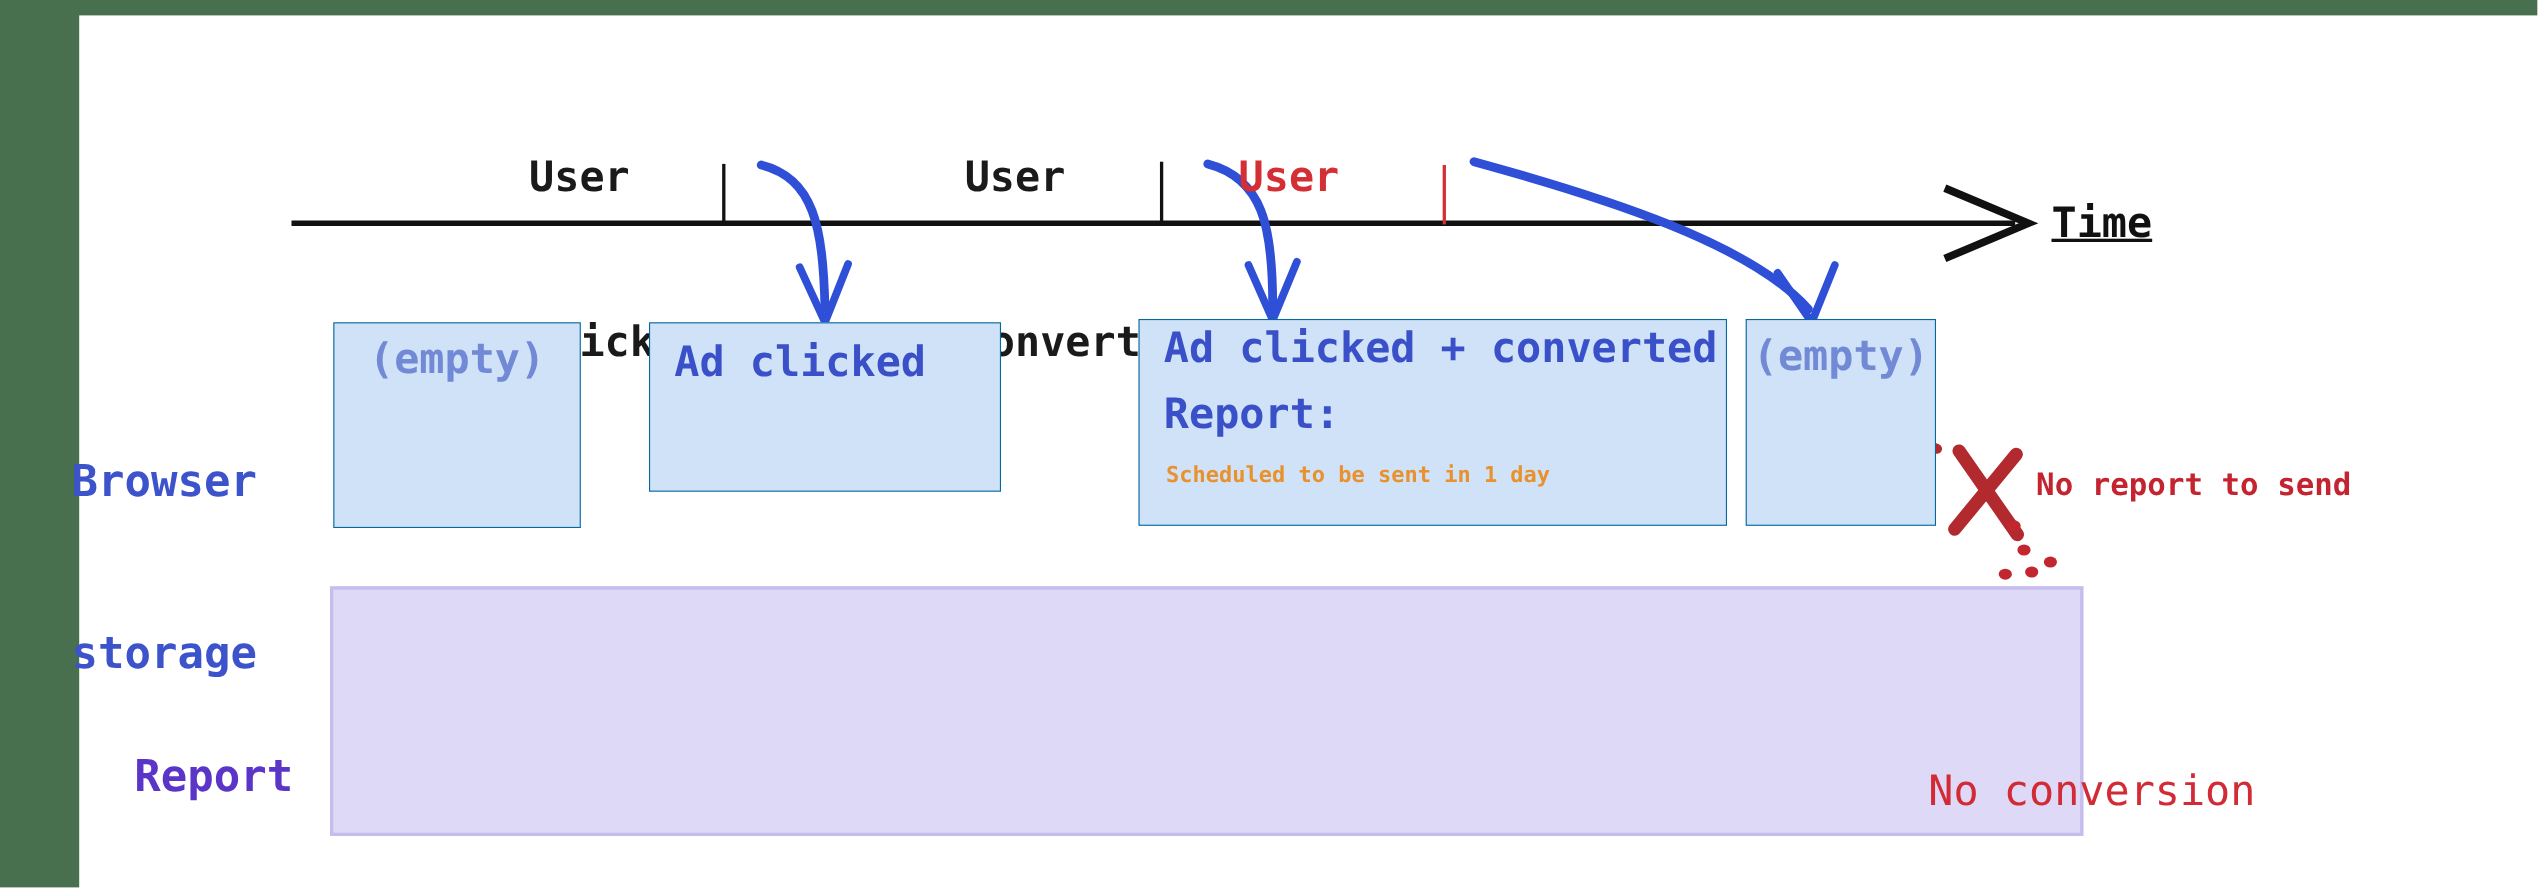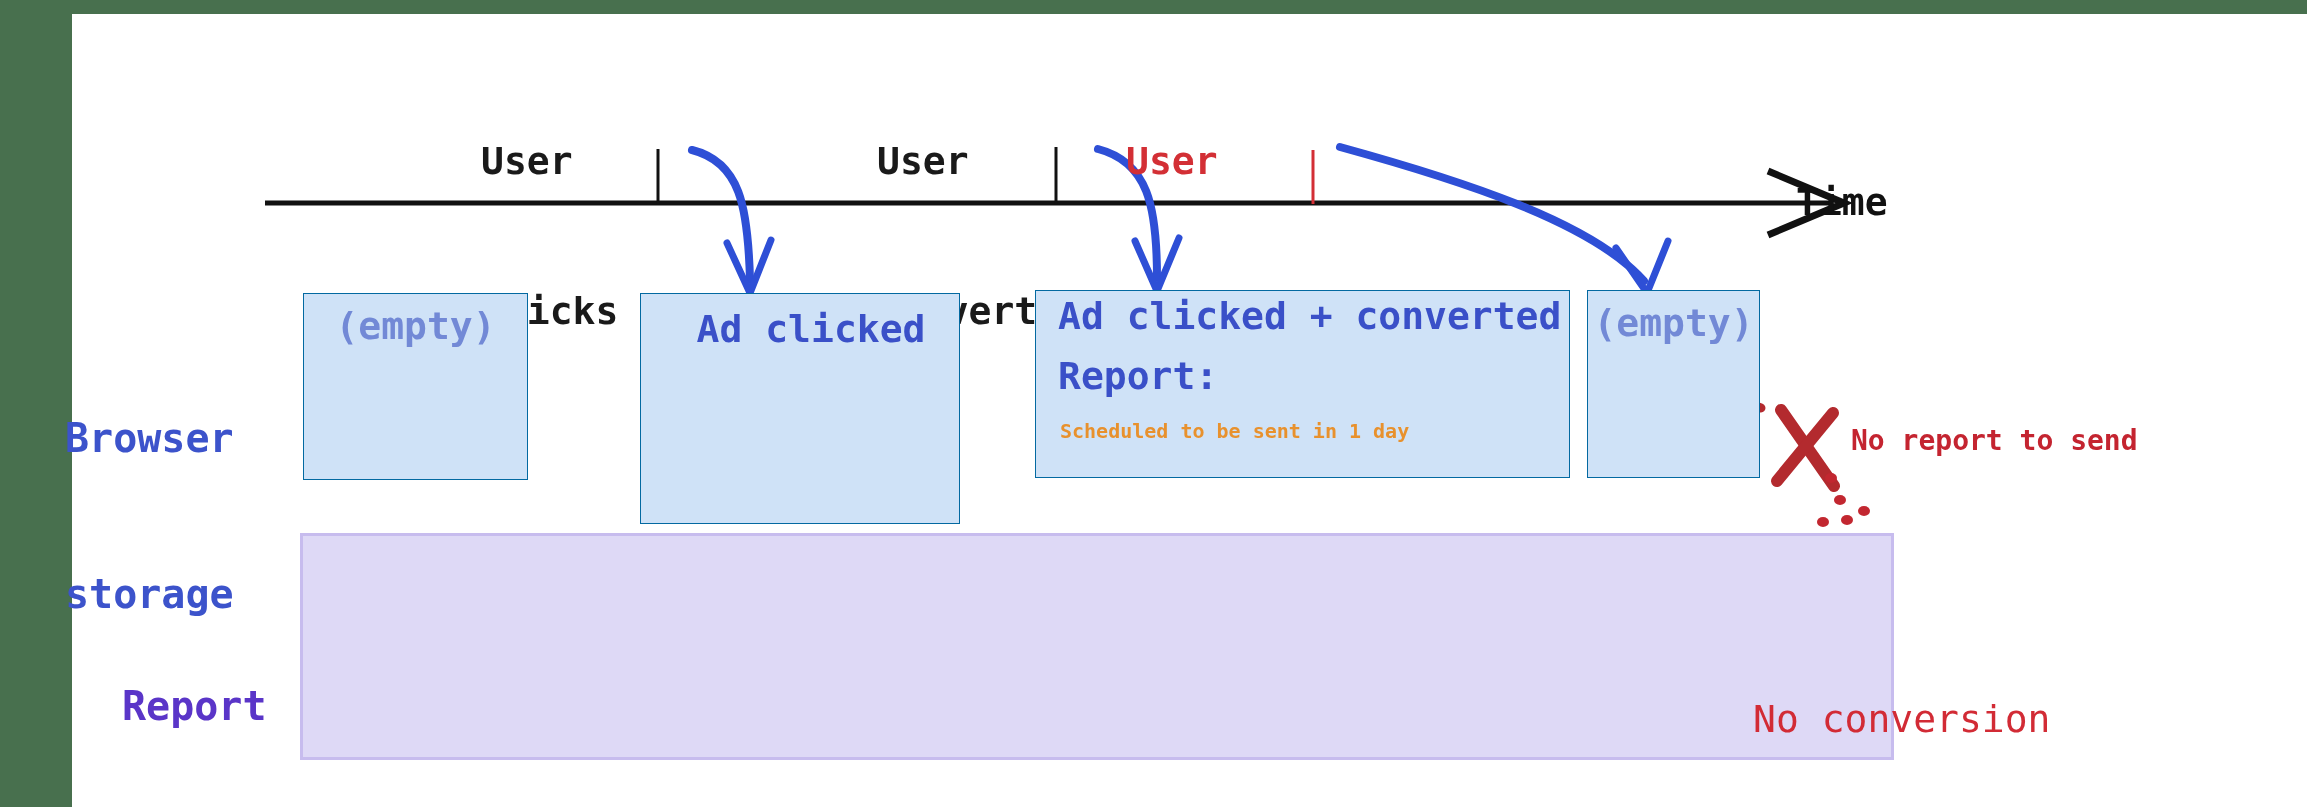--- a/index.html
+++ b/index.html
@@ -111,36 +111,36 @@
   </div>
   <div class="txt event-label" style="left:877px;top:36px;">
     <span style="display:block">User</span>
     <span style="display:block">converts</span>
   </div>
   <div class="txt event-label event-red" style="left:1126px;top:36px;">
     <span style="display:block">User</span>
     <span style="display:block">clears data</span>
   </div>
 
-  <div class="txt time-label" style="left:1796px;top:180px;">Time</div>
+  <div class="txt time-label" style="left:1865px;top:180px;text-decoration:underline;">Time</div>
 
   <div class="txt row-label browser-label" style="left:65px;top:308px;">
     <span style="display:block">Browser</span>
     <span style="display:block">storage</span>
   </div>
   <div class="txt row-label adtech-label" style="left:122px;top:576px;">
     <span style="display:block">Report</span>
     
   </div>
 
   <div class="sbox" style="left:303px;top:293px;width:225px;height:187px;">
     <span class="empty-text">(empty)</span>
   </div>
 
-  <div class="sbox" style="left:640px;top:293px;width:320px;height:231px;text-align:center;">
+  <div class="sbox" style="left:590px;top:293px;width:320px;height:154px;">
     <span class="box-line box-first">Ad clicked</span>
   </div>
 
   <div class="sbox" style="left:1035px;top:290px;width:535px;height:188px;">
     <span class="box-line">Ad clicked + converted</span>
     <span class="box-line box-first">Report:</span>
     <span class="box-note">Scheduled to be sent in 1 day</span>
   </div>
 
   <div class="sbox" style="left:1587px;top:290px;width:173px;height:188px;">

